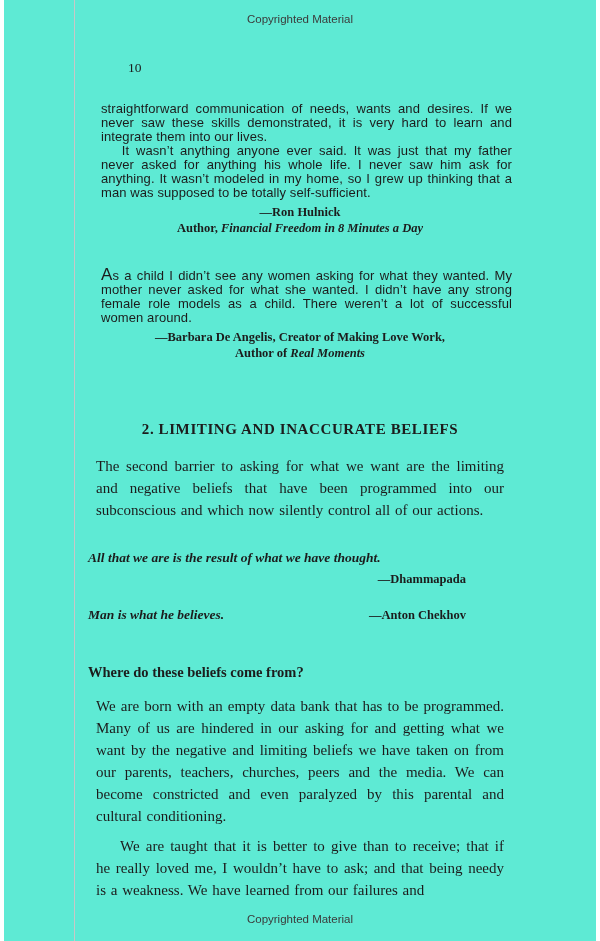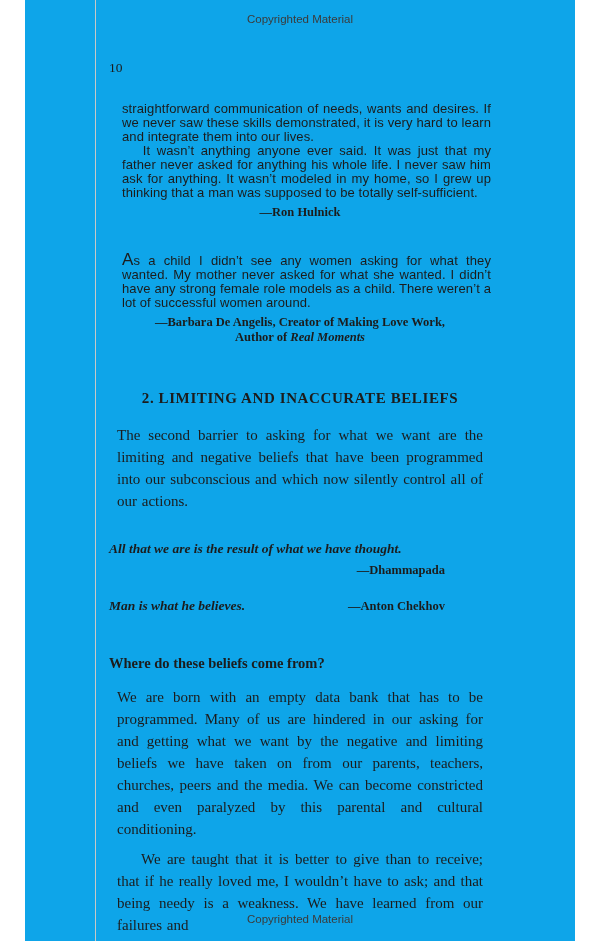--- a/index.html
+++ b/index.html
@@ -1,21 +1,21 @@
 <!DOCTYPE html>
 <html><head>
 <meta charset="utf-8">
 <style>
   html, body { margin: 0; padding: 0; background: #ffffff; }
   .page {
     position: relative;
-    width: 550px;
+    width: 592px;
     height: 941px;
     margin: 0 auto;
-    background: #0ea5e9;
+    background: #5eead4;
     font-family: "Liberation Serif", serif;
     color: #1c1c1c;
     overflow: hidden;
   }
   .gutter-line {
     position: absolute;
     left: 70px; top: 0; bottom: 0;
     width: 1px;
     background: #c8c8c6;
   }
@@ -31,20 +31,21 @@
     left: 0; right: 0; bottom: 16px;
   }
   .content {
     position: absolute;
     left: 84px; right: 84px; top: 0;
   }
   .running-head {
     margin-top: 60px;
     position: relative;
     height: 18px;
+    margin-left: 40px;
   }
   .page-number {
     position: absolute;
     left: 0; top: 0;
     font-size: 13.5px;
   }
   .book-title {
     position: absolute;
     left: 0; right: 0; top: 0;
     text-align: center;
@@ -68,21 +69,21 @@
     margin-top: 5px;
     text-align: center;
     font-weight: bold;
     font-size: 12.5px;
     line-height: 15.5px;
   }
   .attribution .ital { font-style: italic; }
   .quote2 { margin-top: 32px; }
   .quote2 p::first-letter { font-size: 17px; }
   .section-heading {
-    margin-top: 44px;
+    margin-top: 60px;
     text-align: center;
     font-weight: bold;
     font-size: 15px;
     letter-spacing: 0.6px;
   }
   .body-para {
     margin: 8px;
     font-size: 15px;
     line-height: 22px;
     text-align: justify;
@@ -140,20 +141,21 @@
       <span class="page-number">10</span>
     </div>
 
     <div class="quote-block">
       <p>straightforward communication of needs, wants and desires. If we never saw these skills demonstrated, it is very hard to learn and integrate them into our lives.</p>
       <p class="indent">It wasn’t anything anyone ever said. It was just that my father never asked for anything his whole life. I never saw him ask for anything. It wasn’t modeled in my home, so I grew up thinking that a man was supposed to be totally self-sufficient.</p>
     </div>
 
     <div class="attribution">
       <div>—Ron Hulnick</div>
+      <div><span>Author, </span><span class="ital">Financial Freedom in 8 Minutes a Day</span></div>
     </div>
 
     <div class="quote-block quote2">
       <p>As a child I didn’t see any women asking for what they wanted. My mother never asked for what she wanted. I didn’t have any strong female role models as a child. There weren’t a lot of successful women around.</p>
     </div>
 
     <div class="attribution">
       <div>—Barbara De Angelis, Creator of Making Love Work,</div>
       <div><span>Author of </span><span class="ital">Real Moments</span></div>
     </div>

